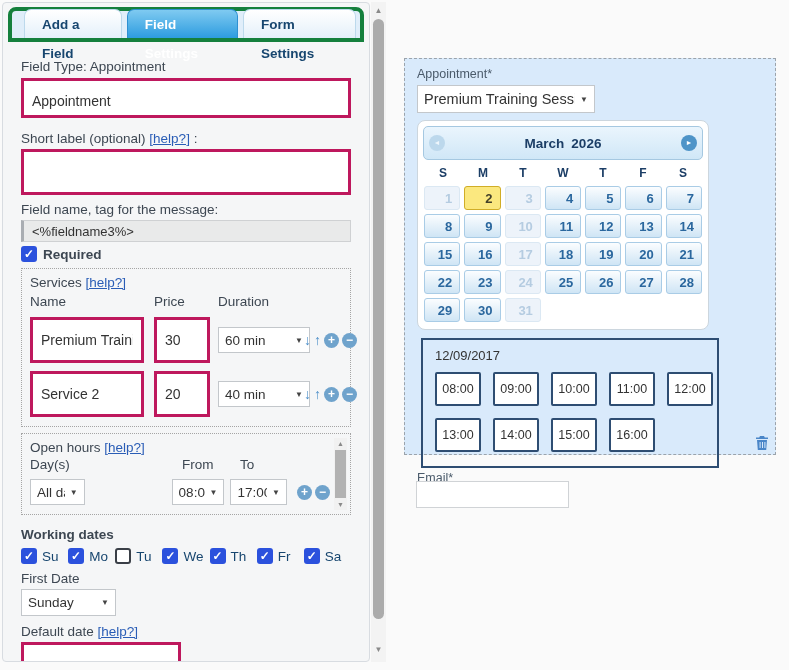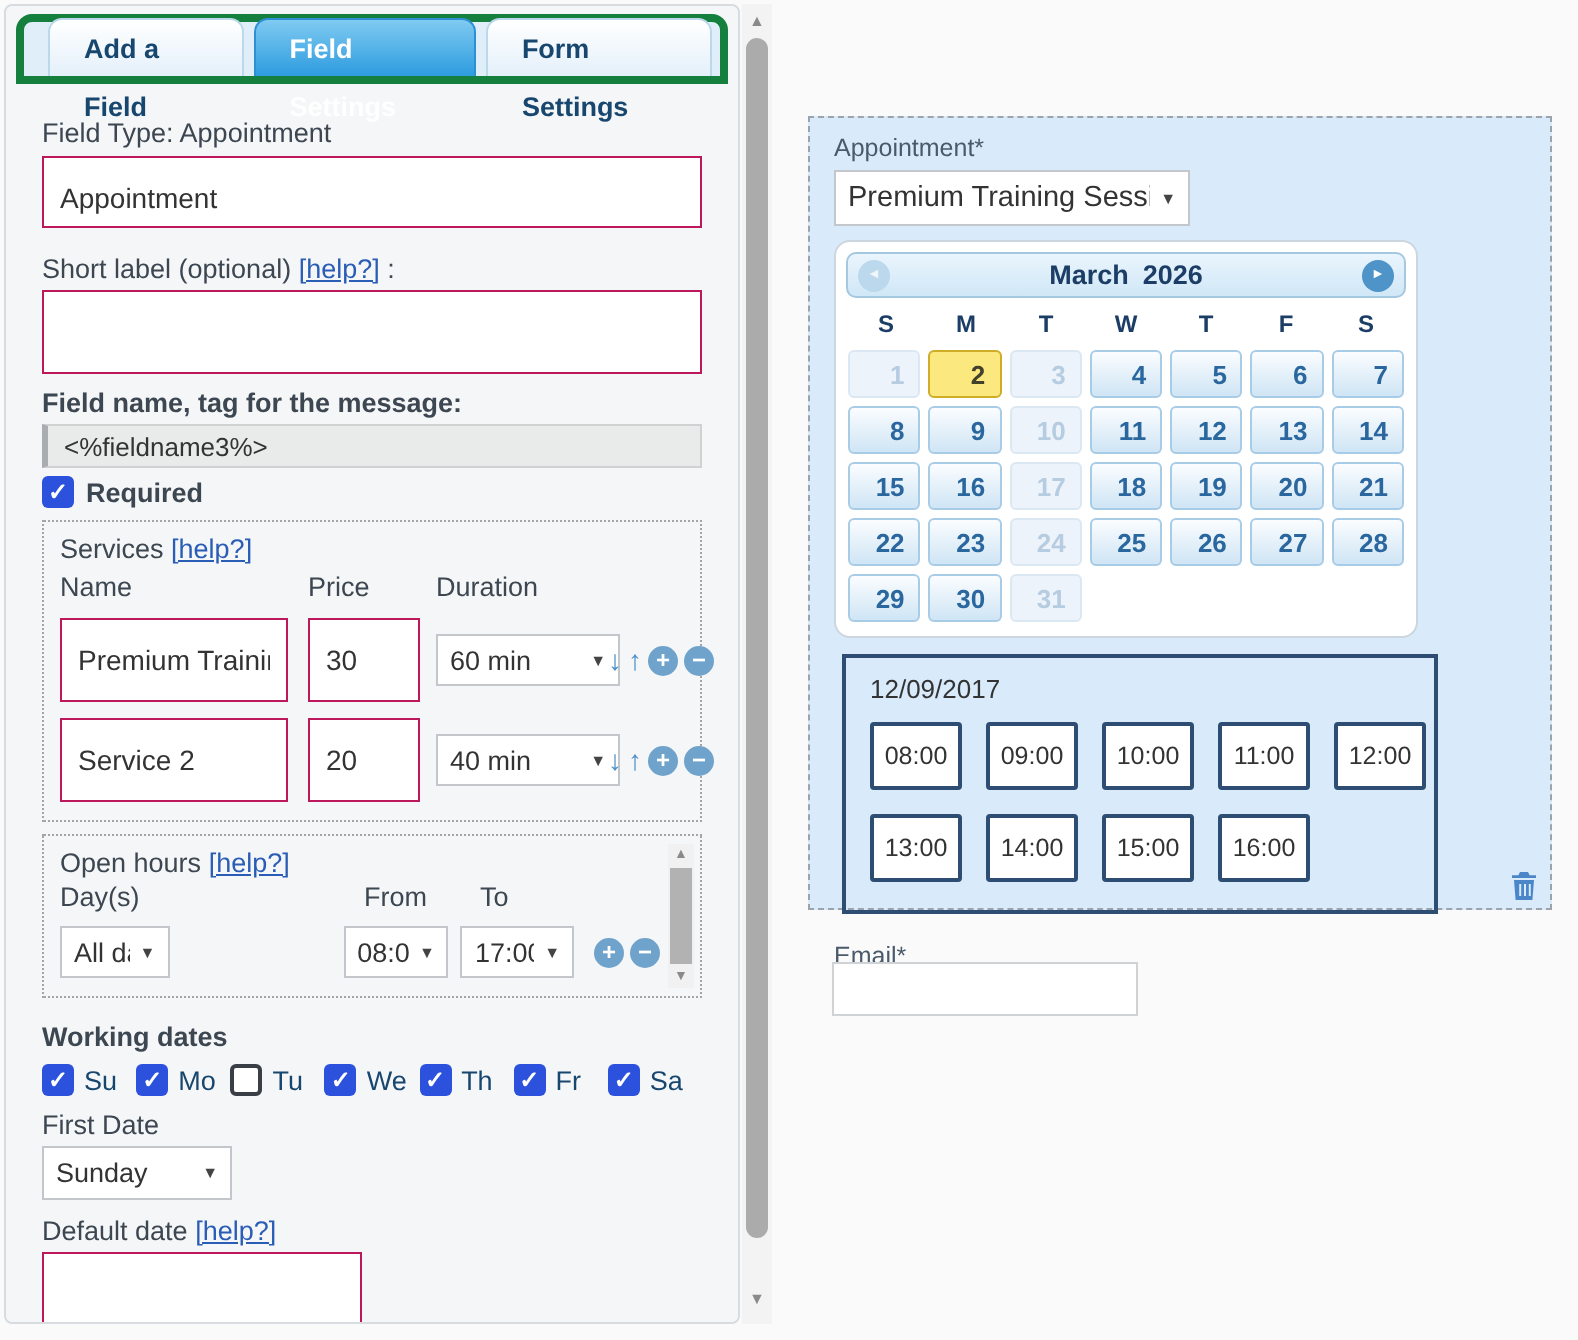--- a/index.html
+++ b/index.html
@@ -13,21 +13,21 @@
             border-radius:8px 8px 0 0; display:flex; align-items:flex-end; padding:0 4px 0 12px; gap:5px; }
   .tab { height:29px; line-height:29px; padding:0 17px; font-weight:bold; font-size:13.5px; color:#17466f;
          background:linear-gradient(#ffffff,#e4f0fa); border:1px solid #bcd9ec; border-bottom:none;
          border-radius:7px 7px 0 0; cursor:pointer; }
   .tab.active { background:linear-gradient(#7fcaf1,#2d9cdf); color:#fff; border-color:#2e90d2; }
   .content { padding:0 18px; }
   .lbl { font-size:13.5px; color:#3d4752; }
   .fieldtype { margin-top:17px; }
   .mt-cap { margin-top:21px; }
   .help { color:#2a5db6; text-decoration:underline; cursor:pointer; }
-  .txt { border:1px solid #be185d; background:#fff; font-family:"Liberation Sans",sans-serif;
+  .txt { border:3px solid #be185d; background:#fff; font-family:"Liberation Sans",sans-serif;
          font-size:14px; color:#333; padding:20px 8px; display:block; }
   .big { margin-top:4px; width:330px; height:33px; padding-bottom:14px; }
   .short-in { margin-top:3px; width:330px; height:25px; }
   .fn-box { margin-top:3px; width:330px; height:22px; background:#e9eaea; border:1px solid #cfd1d3;
             border-left:3px solid #a9adb2; font-size:13px; color:#333; padding:3px 8px; }
   .req-row { margin-top:4px; display:flex; align-items:center; }
   .req-row .lbl { font-weight:bold; margin-left:6px; }
   .cb { width:16px; height:16px; border-radius:3px; display:inline-block; text-align:center;
         line-height:16px; font-size:12px; font-weight:bold; cursor:pointer; }
   .cb.checked { background:#2b51dd; color:#fff; }
@@ -65,21 +65,21 @@
   
   .v-scroll { position:absolute; left:371px; top:2px; width:15px; height:660px; background:#f3f3f3; cursor:pointer; }
   .v-scroll .thumb { position:absolute; left:2px; width:11px; top:17px; height:600px; background:#ababab; border-radius:6px; }
 
   
   .preview-panel { position:absolute; left:404px; top:58px; width:372px; height:397px; background:#d9eafb;
                    border:1px dashed #9ba3ab; }
   .appt-label { margin:8px 0 4px 12px; font-size:12.5px; color:#4a5a6a; }
   .svc-select { margin-left:12px; width:178px; height:28px; font-size:14.5px; }
   .calendar { margin:7px 0 0 12px; width:292px; background:#fff; border:1px solid #ccd6de; border-radius:8px; padding:5px; }
-  .cal-head { height:23px; background:linear-gradient(#eaf5fd,#d0e7f7); border:1px solid #a5c8e1; border-radius:5px;
+  .cal-head { height:34px; background:linear-gradient(#eaf5fd,#d0e7f7); border:1px solid #a5c8e1; border-radius:5px;
               display:flex; align-items:center; justify-content:space-between; padding:0 5px; }
   .cal-title { font-weight:bold; font-size:13.5px; color:#1c3e66; }
   .cal-title span { margin:0 3px; }
   .nav-circle { width:16px; height:16px; border-radius:50%; text-align:center; line-height:16px; font-size:7px; cursor:pointer; }
   .nav-prev { background:#bcd8ec; color:#eef6fc; }
   .nav-next { background:#4e94c8; color:#fff; }
   .cal-week { display:grid; grid-template-columns:repeat(7,1fr); margin-top:6px; }
   .wd-letter { text-align:center; font-weight:bold; font-size:12px; color:#1c3e66; }
   .cal-grid { display:grid; grid-template-columns:repeat(7,1fr); gap:4px; margin-top:6px; padding:0 1px 2px; }
   .day { height:24px; border-radius:3px; text-align:right; padding-right:7px; line-height:23px; font-size:13px;
@@ -112,21 +112,21 @@
 
     <input class="txt big" value="Appointment" style="">
 
     <div class="lbl" style="margin-top:13px;">
       <span>Short label (optional)</span>
       <a class="help">[help?]</a>
       <span>:</span>
     </div>
     <input class="txt short-in" value="" style="">
 
-    <div class="lbl" style="margin-top:7px;font-weight:bold;">Field name, tag for the message:</div>
+    <div class="lbl" style="margin-top:7px;">Field name, tag for the message:</div>
     <div class="fn-box">&lt;%fieldname3%&gt;</div>
 
     <div class="req-row">
       <span class="cb checked">✓</span>
       <span class="lbl">Required</span>
     </div>
 
     
     <div class="dotted-box">
       <div class="lbl">

